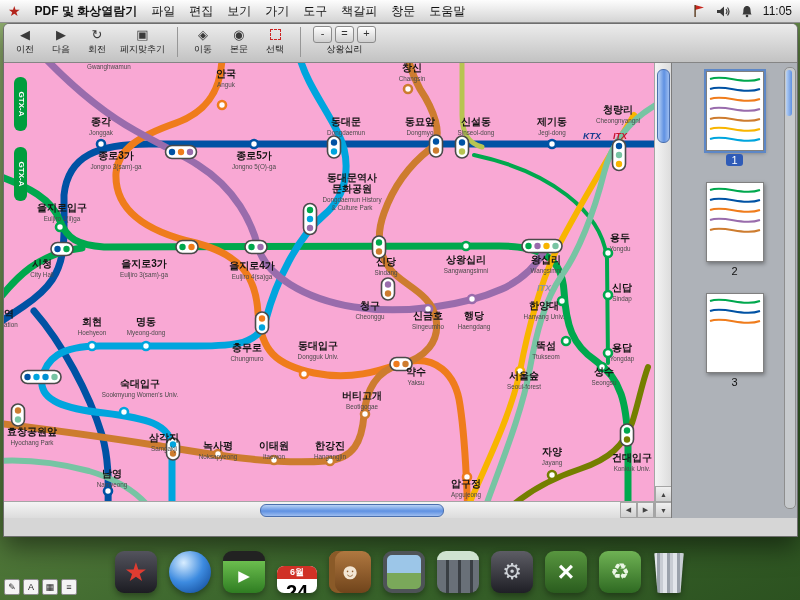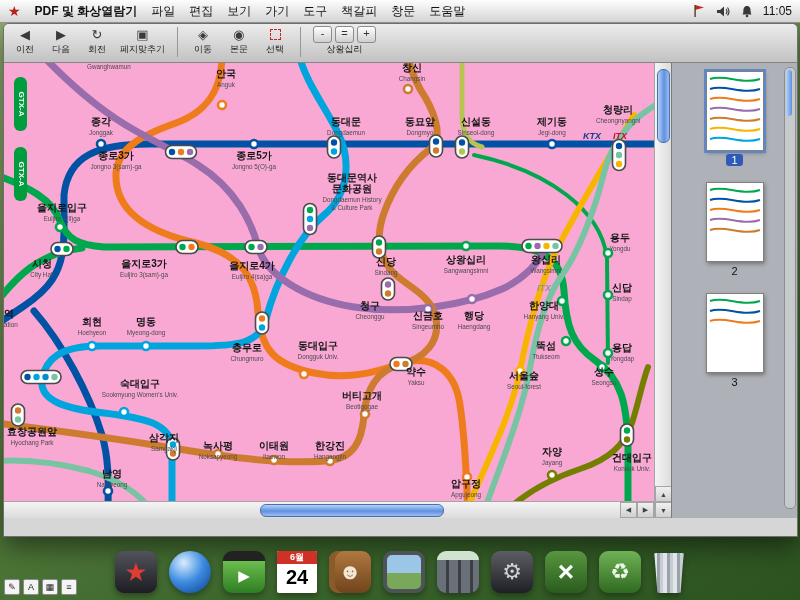--- a/index.html
+++ b/index.html
@@ -76,21 +76,21 @@
   
   .dock{position:absolute;left:0;right:0;bottom:0;height:64px;display:flex;align-items:flex-end;
     justify-content:center;gap:12px;padding-bottom:7px;z-index:40;}
   .dock-item{display:flex;align-items:flex-end;justify-content:center;cursor:default;filter:drop-shadow(0 3px 3px rgba(0,0,0,.35));}
   .ic{width:42px;height:42px;border-radius:9px;display:flex;align-items:center;justify-content:center;}
   .ic-app-star{background:linear-gradient(#53535d,#1c1c22);}
   .ic-app-star::after{content:"★";color:#e03c31;font-size:26px;}
   .ic-web-browser{border-radius:50%;background:radial-gradient(circle at 35% 28%,#d8edff,#3d8be0 48%,#0a3f8c);}
   .ic-media-player{background:linear-gradient(#222 0 10px,transparent 10px),linear-gradient(#7ed25c,#2f7d22);}
   .ic-media-player::after{content:"▶";color:#fff;font-size:15px;margin-top:8px;}
-  .cal{width:40px;height:42px;background:#fff;border-radius:2px;overflow:hidden;text-align:center;}
+  .cal{width:40px;height:27px;background:#fff;border-radius:7px;overflow:hidden;text-align:center;}
   .cal-m{background:#d03126;color:#fff;font-size:9px;line-height:13px;font-weight:bold;}
   .cal-d{font-size:20px;font-weight:bold;color:#000000;line-height:27px;}
   .ic-address-book{background:linear-gradient(#b07840,#70441b);box-shadow:inset 6px 0 0 #8a5a28;}
   .ic-address-book::after{content:"☻";color:#f3e6d4;font-size:22px;}
   .ic-photo-viewer{background:linear-gradient(#9cc6e8 0 52%,#7aa85a 52% 100%);border:4px solid #4e5357;box-sizing:border-box;}
   .ic-calculator{background:linear-gradient(#cfe3d0 0 9px,transparent 9px),
      repeating-linear-gradient(90deg,#697078 0 9px,#3a3f44 9px 12px),#3a3f44;}
   .ic-utility-app{background:linear-gradient(#5d5d65,#1f1f26);}
   .ic-utility-app::after{content:"⚙";color:#cfd3d8;font-size:22px;}
   .ic-system-tools{background:linear-gradient(#58963f,#2a5c1e);}

